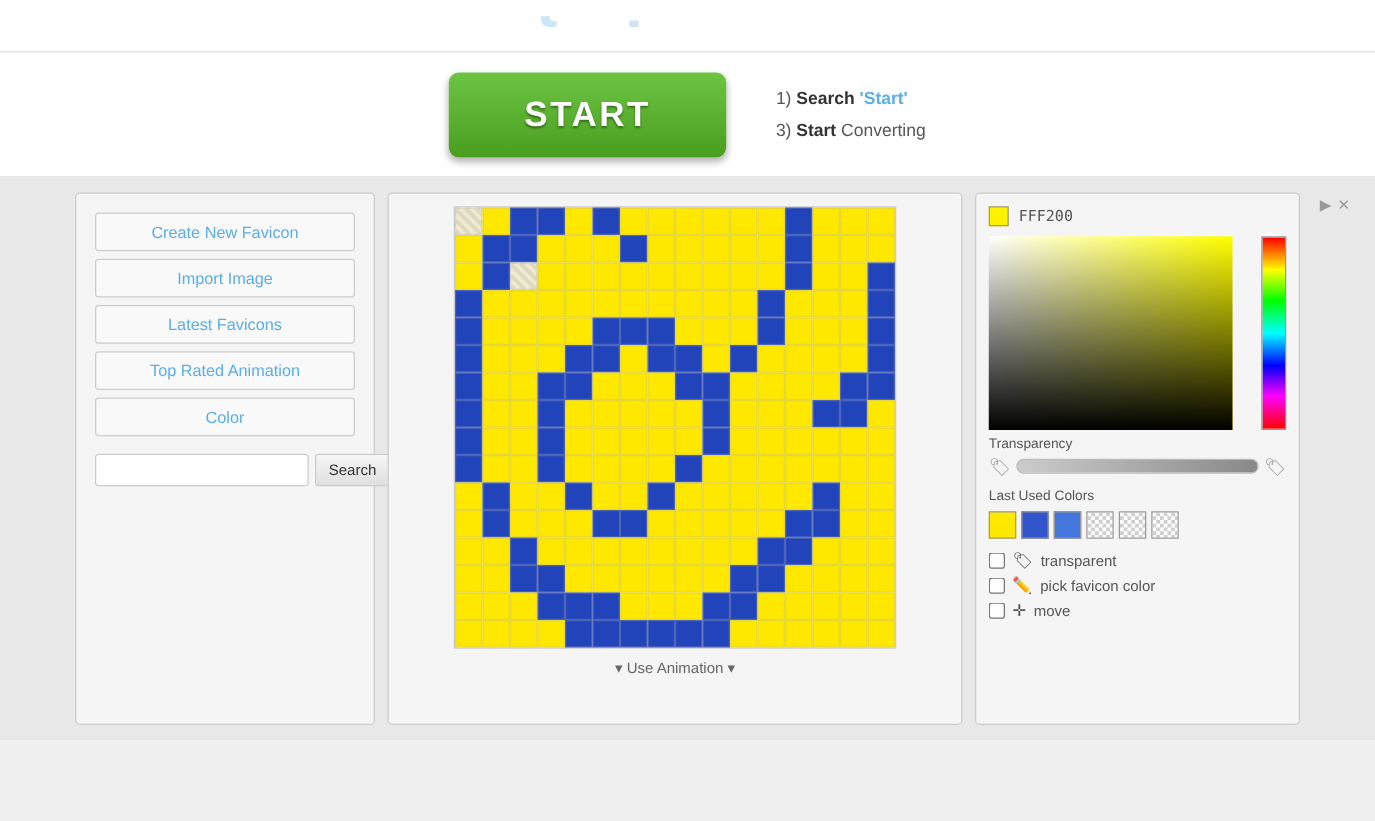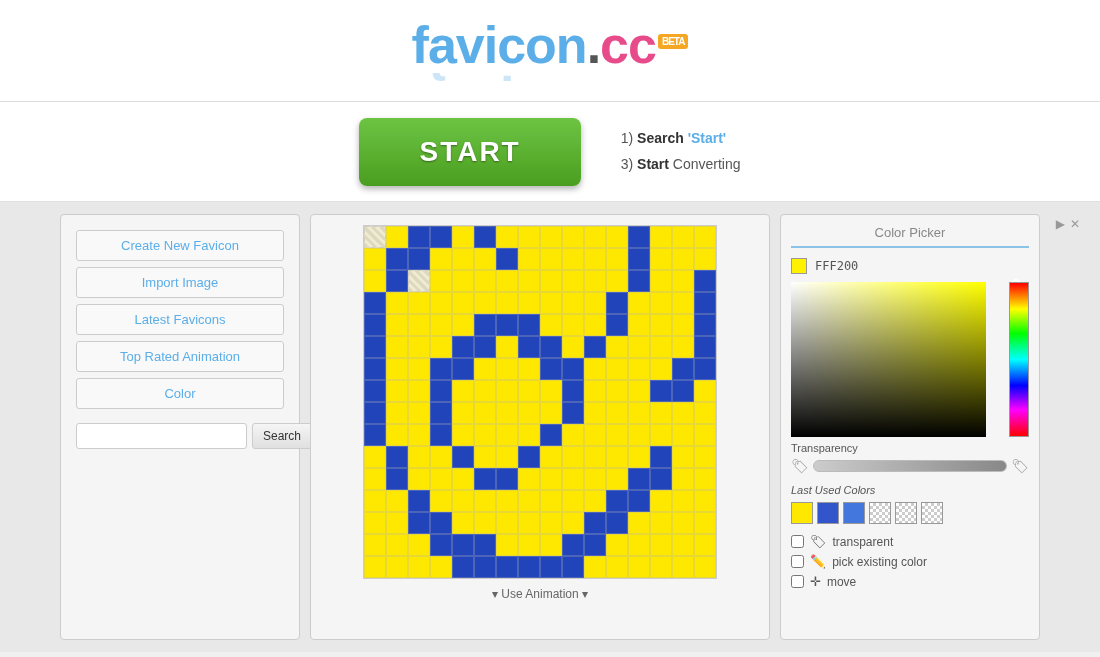--- a/index.html
+++ b/index.html
@@ -292,21 +292,20 @@
       height: 12px;
       background: linear-gradient(to right, #ccc, #888);
       border-radius: 6px;
       border: 1px solid #bbb;
     }
 
     .cp-last-used-label {
       font-size: 11px;
       color: #555;
       margin-bottom: 6px;
-      font-style: italic;
     }
     .cp-last-used-colors {
       display: flex;
       gap: 4px;
       margin-bottom: 10px;
     }
     .cp-color-chip {
       width: 22px;
       height: 22px;
       border: 1px solid #999;
@@ -341,23 +340,20 @@
       cursor: pointer;
     }
     .cp-icon {
       font-size: 13px;
     }
   </style>
 </head>
 <body>
 
 <div class="header">
-  <div class="logo-text">
-    <span class="logo-favicon">favicon</span><span class="logo-dot">.</span><span class="logo-cc">cc</span><span class="logo-beta">BETA</span>
-  </div>
   <div class="logo-reflection">
     <div class="logo-text">
       <span class="logo-favicon">favicon</span><span class="logo-dot">.</span><span class="logo-cc">cc</span>
     </div>
   </div>
 </div>
 
 <div class="ad-bar" style="position:relative;">
   <button class="start-btn">START</button>
   <div class="steps-text">
@@ -642,21 +638,20 @@
         <div class="pixel" style="background: rgb(255, 232, 0);"></div>
         <div class="pixel" style="background: rgb(255, 232, 0);"></div>
         <div class="pixel" style="background: rgb(255, 232, 0);"></div>
       </div>
     <div class="animation-bar">
       <span>▾ Use Animation ▾</span>
     </div>
   </div>
 
   <div class="color-picker-panel">
-    <div class="cp-title">Color Picker</div>
 
     <div class="cp-color-row">
       <span class="cp-color-swatch" style="background:#FFF200;"></span>
       <span class="cp-hex-label">FFF200</span>
     </div>
 
     <div class="cp-gradient-area">
       <div class="cp-main-gradient"></div>
       <div class="cp-cursor"></div>
       <div class="cp-hue-strip"></div>
@@ -681,21 +676,21 @@
 
     <div class="cp-options">
       <div class="cp-option-row">
         <input type="checkbox" class="cp-checkbox" style="">
         <span class="cp-icon">🏷</span>
         <span>transparent</span>
       </div>
       <div class="cp-option-row">
         <input type="checkbox" class="cp-checkbox" style="">
         <span class="cp-icon">✏️</span>
-        <span>pick existing color</span>
+        <span>pick favicon color</span>
       </div>
       <div class="cp-option-row">
         <input type="checkbox" class="cp-checkbox" style="">
         <span class="cp-icon">✛</span>
         <span>move</span>
       </div>
     </div>
   </div>
 
 </div>

